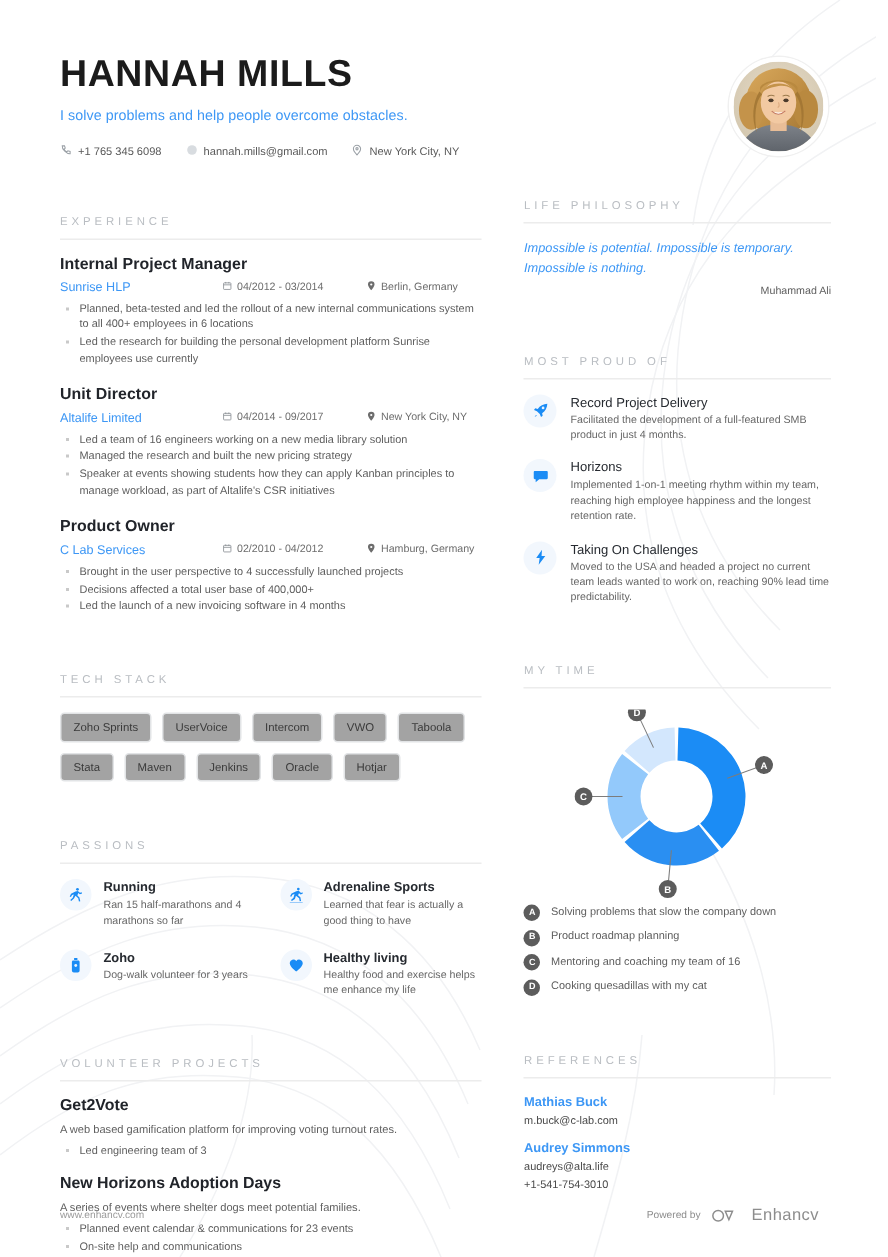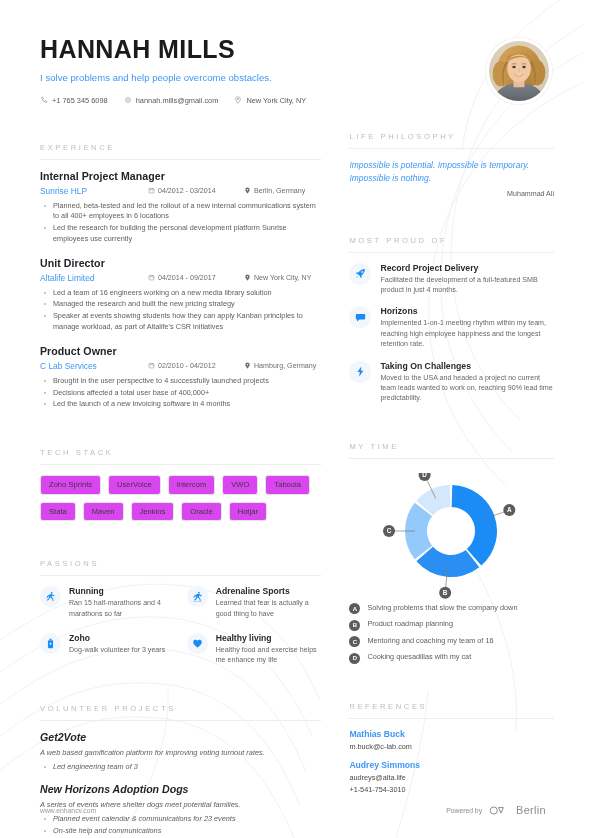--- a/index.html
+++ b/index.html
@@ -60,51 +60,51 @@
   ul.bullets li:before {
     content:""; position:absolute; left:4px; top:4px;
     width:2px; height:2px; background:#c9c9c9;
   }
 
   
   .pills { display:flex; flex-wrap:wrap; gap:7px 7px; margin-top: 6px; }
   .pill {
     border:1px solid #e2e4e6; border-radius:3px;
     padding: 5px 8px; font-size: 7.6px; color:#3a3a3a;
-    background:#d946ef; line-height:1;
+    background:#a3a3a3; line-height:1;
   }
 
   
   .passions { display:grid; grid-template-columns: 1fr 1fr; gap: 14px 12px; margin-top: 8px; }
   .passion { display:flex; gap: 8px; }
   .picon {
     flex:0 0 auto; width: 21px; height: 21px; border-radius:50%;
     background:#f2f7fd; display:flex; align-items:center; justify-content:center;
   }
   .ptext { flex:1 1 auto; min-width:0; }
   .pname { font-size: 8.6px; font-weight: bold; color:#262a30; }
   .pdesc { font-size: 7.1px; color:#676767; line-height:1.45; margin-top:2px; }
 
   
-  .vol { margin-bottom: 11px; font-style: italic; }
+  .vol { margin-bottom: 11px; }
   .vol-title { font-size: 10.6px; font-weight: bold; color:#21242a; }
   .vol-desc { font-size: 7.4px; color:#5e5e5e; margin-top: 5px; }
 
   
   .quote { font-size: 8.5px; color:#3d97f5; font-style: italic; line-height:1.5; }
   .quote-author { font-size:7.1px; color:#5e5e5e; text-align:right; margin-top: 5px; }
 
   
   .proud { display:flex; gap: 9px; margin-bottom: 11px; }
   .proud-icon {
     flex:0 0 auto; width: 22px; height: 22px; border-radius:50%;
     background:#f2f7fd; display:flex; align-items:center; justify-content:center;
   }
   .proud-body { flex:1 1 auto; min-width:0; }
-  .proud-title { font-size:8.7px; font-weight:bold; color:#262a30; }
+  .proud-title { font-size:8.7px; font-weight:normal; color:#262a30; }
   .proud-desc { font-size:7.1px; color:#676767; line-height:1.47; margin-top:2px; }
 
   
   .chart-wrap { position:relative; height: 132px; margin-top: 4px; }
   .chart-svg { position:absolute; left: 34px; top: 4px; }
 
   .legend { margin-top: 2px; }
   .legend-row { display:flex; gap:7px; align-items:flex-start; margin-bottom: 5px; }
   .legend-badge {
     flex:0 0 auto; width: 11px; height: 11px; border-radius:50%;
@@ -392,21 +392,21 @@
 
         <div class="vol">
           <div class="vol-title">Get2Vote</div>
           <div class="vol-desc">A web based gamification platform for improving voting turnout rates.</div>
           <ul class="bullets">
             <li>Led engineering team of 3</li>
           </ul>
         </div>
 
         <div class="vol">
-          <div class="vol-title">New Horizons Adoption Dogs</div>
+          <div class="vol-title">New Horizons Adoption Days</div>
           <div class="vol-desc">A series of events where shelter dogs meet potential families.</div>
           <ul class="bullets">
             <li>Planned event calendar &amp; communications for 23 events</li>
             <li>On-site help and communications</li>
           </ul>
         </div>
       </div>
 
     </div>
 
@@ -526,17 +526,17 @@
   </div>
 
   <div class="footer">
     <div class="foot-url">www.enhancv.com</div>
     <div class="foot-right">
       <span class="foot-powered">Powered by</span>
       <svg width="20" height="11" viewBox="0 0 26 14" fill="none" stroke="#8d8d8d" stroke-width="1.3">
         <circle cx="6.2" cy="7" r="4.6"></circle>
         <path d="M12.4 3.2 L18.6 3.2 L15.5 10.4 Z"></path>
       </svg>
-      <span class="foot-brand">Berlin</span>
+      <span class="foot-brand">Enhancv</span>
     </div>
   </div>
 
 </div>
 
 </body></html>

